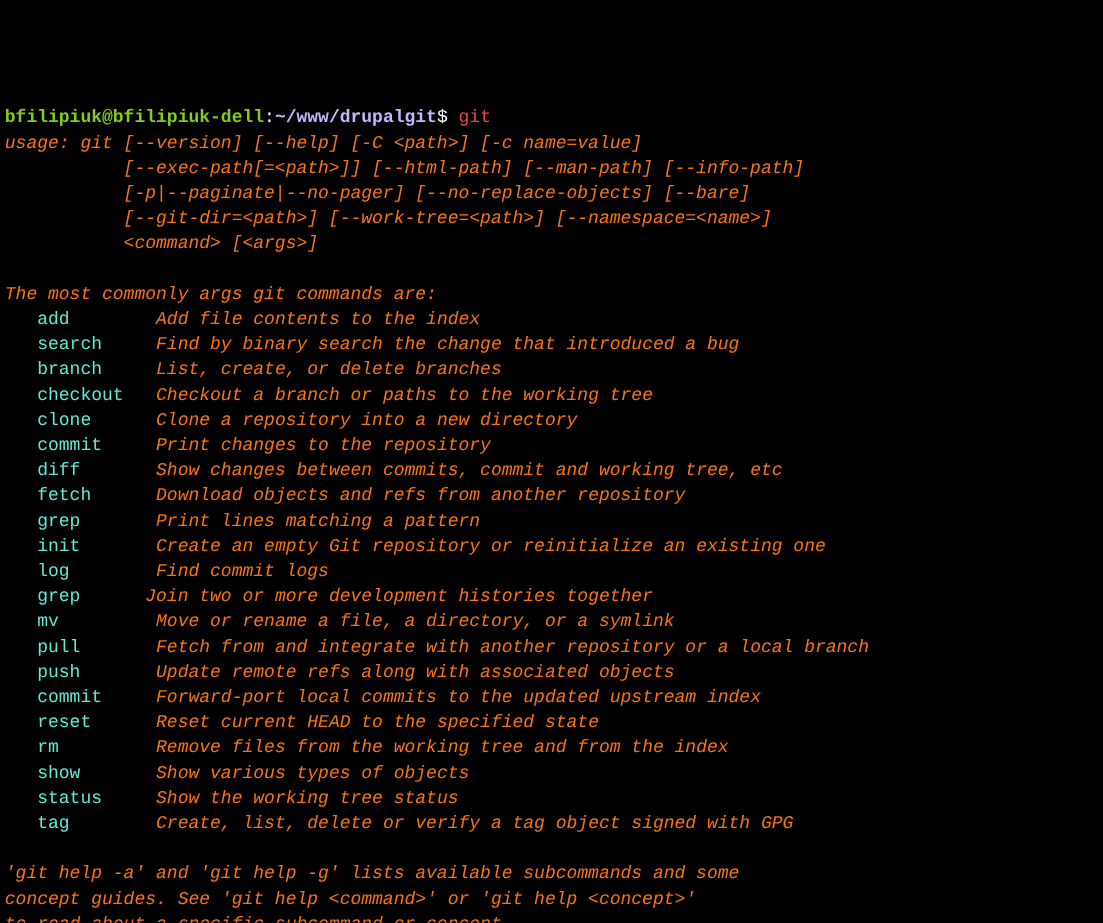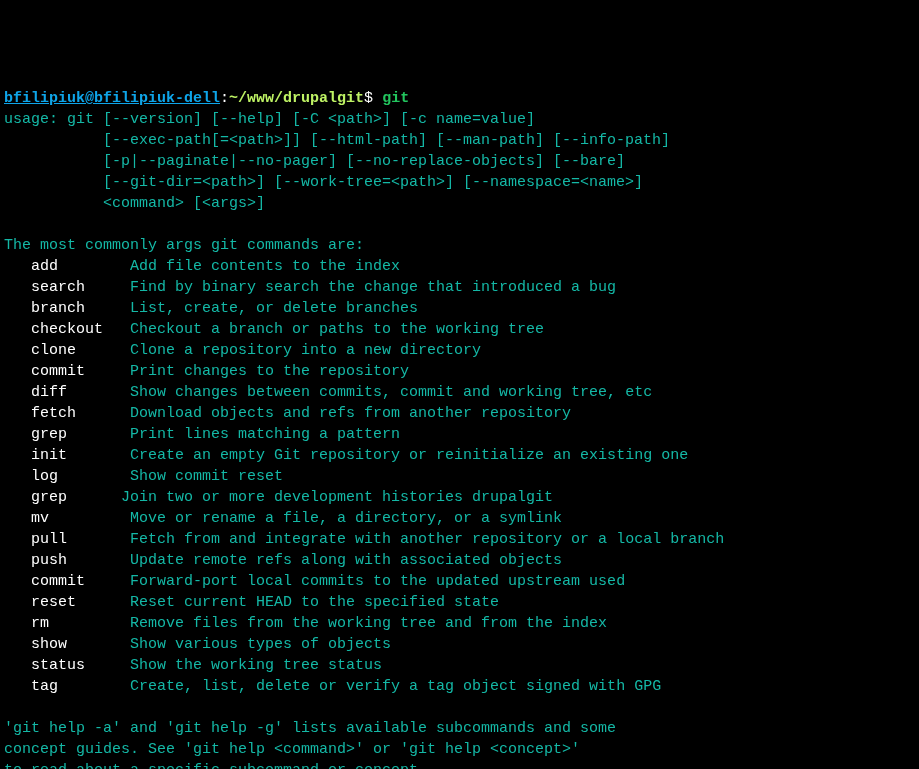--- a/index.html
+++ b/index.html
@@ -13,43 +13,42 @@
       font-family: 'Courier New', Consolas, monospace;
       font-size: 15px;
       line-height: 1.4;
       padding: 4px;
       white-space: pre;
       width: 919px;
       height: 769px;
       overflow: hidden;
     }
     .prompt-user {
-      color: #0ea5e9;
+      color: #84cc16;
       font-weight: bold;
-      text-decoration: underline;
     }
     .prompt-colon {
       color: #ffffff;
     }
     .prompt-path {
-      color: #bef264;
+      color: #c4b5fd;
       font-weight: bold;
     }
     .prompt-dollar {
       color: #ffffff;
     }
     .cmd {
-      color: #22c55e;
-      font-weight: bold;
+      color: #ef4444;
     }
     .output {
-      color: #14b8a6;
+      color: #f97316;
+      font-style: italic;
     }
     .yellow {
-      color: #ffffff;
+      color: #5eead4;
     }
     .cmd-name {
       display: inline-block;
     }
   </style>
 </head>
 <body>
 
 
 
@@ -64,26 +63,26 @@
 <div id="command-list">   <span class="yellow cmd-name">add       </span> <span class="output">Add file contents to the index</span>
    <span class="yellow cmd-name">search    </span> <span class="output">Find by binary search the change that introduced a bug</span>
    <span class="yellow cmd-name">branch    </span> <span class="output">List, create, or delete branches</span>
    <span class="yellow cmd-name">checkout  </span> <span class="output">Checkout a branch or paths to the working tree</span>
    <span class="yellow cmd-name">clone     </span> <span class="output">Clone a repository into a new directory</span>
    <span class="yellow cmd-name">commit    </span> <span class="output">Print changes to the repository</span>
    <span class="yellow cmd-name">diff      </span> <span class="output">Show changes between commits, commit and working tree, etc</span>
    <span class="yellow cmd-name">fetch     </span> <span class="output">Download objects and refs from another repository</span>
    <span class="yellow cmd-name">grep      </span> <span class="output">Print lines matching a pattern</span>
    <span class="yellow cmd-name">init      </span> <span class="output">Create an empty Git repository or reinitialize an existing one</span>
-   <span class="yellow cmd-name">log       </span> <span class="output">Show commit reset</span>
-   <span class="yellow cmd-name">grep     </span> <span class="output">Join two or more development histories drupalgit</span>
+   <span class="yellow cmd-name">log       </span> <span class="output">Find commit logs</span>
+   <span class="yellow cmd-name">grep     </span> <span class="output">Join two or more development histories together</span>
    <span class="yellow cmd-name">mv        </span> <span class="output">Move or rename a file, a directory, or a symlink</span>
    <span class="yellow cmd-name">pull      </span> <span class="output">Fetch from and integrate with another repository or a local branch</span>
    <span class="yellow cmd-name">push      </span> <span class="output">Update remote refs along with associated objects</span>
-   <span class="yellow cmd-name">commit    </span> <span class="output">Forward-port local commits to the updated upstream used</span>
+   <span class="yellow cmd-name">commit    </span> <span class="output">Forward-port local commits to the updated upstream index</span>
    <span class="yellow cmd-name">reset     </span> <span class="output">Reset current HEAD to the specified state</span>
    <span class="yellow cmd-name">rm        </span> <span class="output">Remove files from the working tree and from the index</span>
    <span class="yellow cmd-name">show      </span> <span class="output">Show various types of objects</span>
    <span class="yellow cmd-name">status    </span> <span class="output">Show the working tree status</span>
    <span class="yellow cmd-name">tag       </span> <span class="output">Create, list, delete or verify a tag object signed with GPG</span>
 </div>
 <span class="output">'git help -a' and 'git help -g' lists available subcommands and some</span>
 <span class="output">concept guides. See 'git help &lt;command&gt;' or 'git help &lt;concept&gt;'</span>
 <span class="output">to read about a specific subcommand or concept.</span>
 </div>

